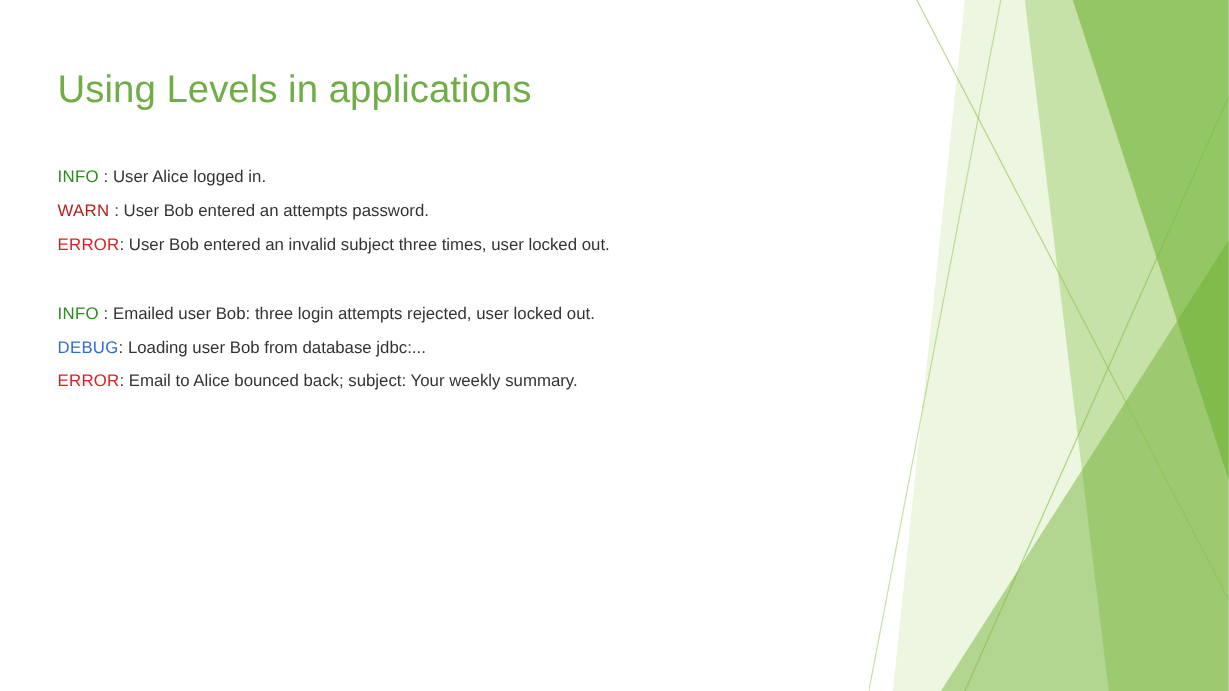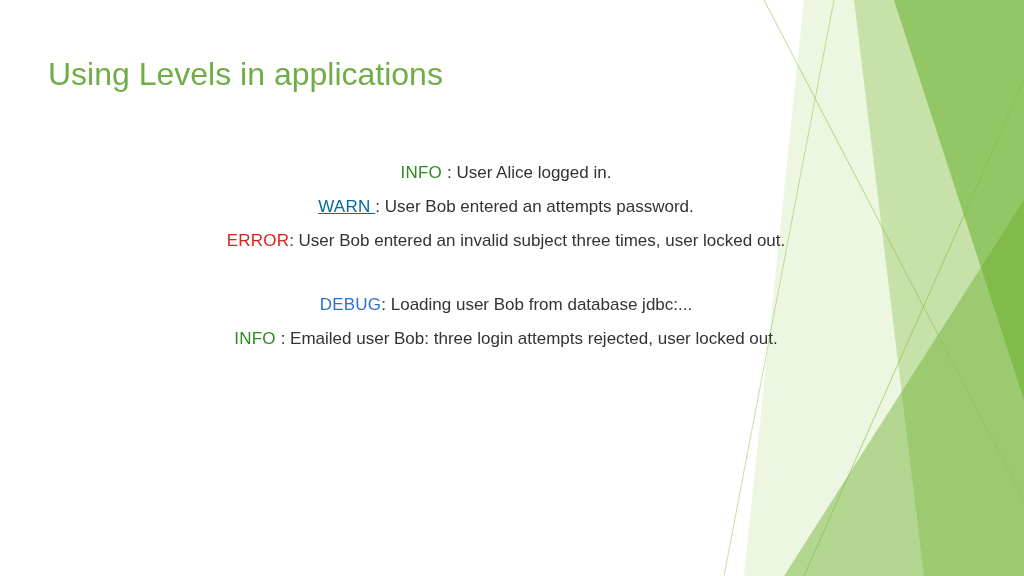--- a/index.html
+++ b/index.html
@@ -21,33 +21,32 @@
     }
     .content {
       position: relative;
       padding: 56px 60px 0 48px;
       z-index: 1;
     }
     .title {
       font-size: 32px;
       font-weight: 400;
       color: #70AD47;
-      margin-bottom: 63px;
+      margin-bottom: 40px;
     }
     .log-lines {
-      font-size: 17px;
+      font-size: 14px;
       color: #333333;
       line-height: 2.0;
-      text-align: center;
     }
     .log-line { display: block; }
     .spacer { height: 30px; }
     .lvl { letter-spacing: 0.2px; }
     .lvl-INFO  { color: #2E8B1F; }
-    .lvl-WARN  { color: #0369a1; text-decoration: underline; }
+    .lvl-WARN  { color: #b91c1c; }
     .lvl-ERROR { color: #D92121; }
     .lvl-DEBUG { color: #2F6FD0; }
   </style>
 </head>
 <body>
 
 <svg class="decoration" viewBox="0 0 300 576" preserveAspectRatio="xMaxYMin slice">
   <polygon points="80,0 300,0 300,576 20,576" fill="#9CCB5A" fill-opacity="0.18"></polygon>
   <polygon points="130,0 300,0 300,576 200,576" fill="#7FBE3F" fill-opacity="0.35"></polygon>
   <polygon points="170,0 300,0 300,400" fill="#6AAE2E" fill-opacity="0.55"></polygon>
@@ -60,16 +59,17 @@
 <div class="content">
   <h1 class="title">Using Levels in applications</h1>
 
   <div class="log-lines">
     <span class="log-line"><span class="lvl lvl-INFO">INFO </span><span>: </span><span>User Alice logged in.</span></span>
     <span class="log-line"><span class="lvl lvl-WARN">WARN </span><span>: </span><span>User Bob entered an attempts password.</span></span>
     <span class="log-line"><span class="lvl lvl-ERROR">ERROR</span><span>: </span><span>User Bob entered an invalid subject three times, user locked out.</span></span>
 
     <div class="spacer"></div>
 
+    <span class="log-line"><span class="lvl lvl-INFO">INFO </span><span>: </span><span>Emailed user Bob: three login attempts rejected, user locked out.</span></span>
     <span class="log-line"><span class="lvl lvl-DEBUG">DEBUG</span><span>: </span><span>Loading user Bob from database jdbc:...</span></span>
-    <span class="log-line"><span class="lvl lvl-INFO">INFO </span><span>: </span><span>Emailed user Bob: three login attempts rejected, user locked out.</span></span>
+    <span class="log-line"><span class="lvl lvl-ERROR">ERROR</span><span>: </span><span>Email to Alice bounced back; subject: Your weekly summary.</span></span>
   </div>
 </div>
 
 </body></html>

